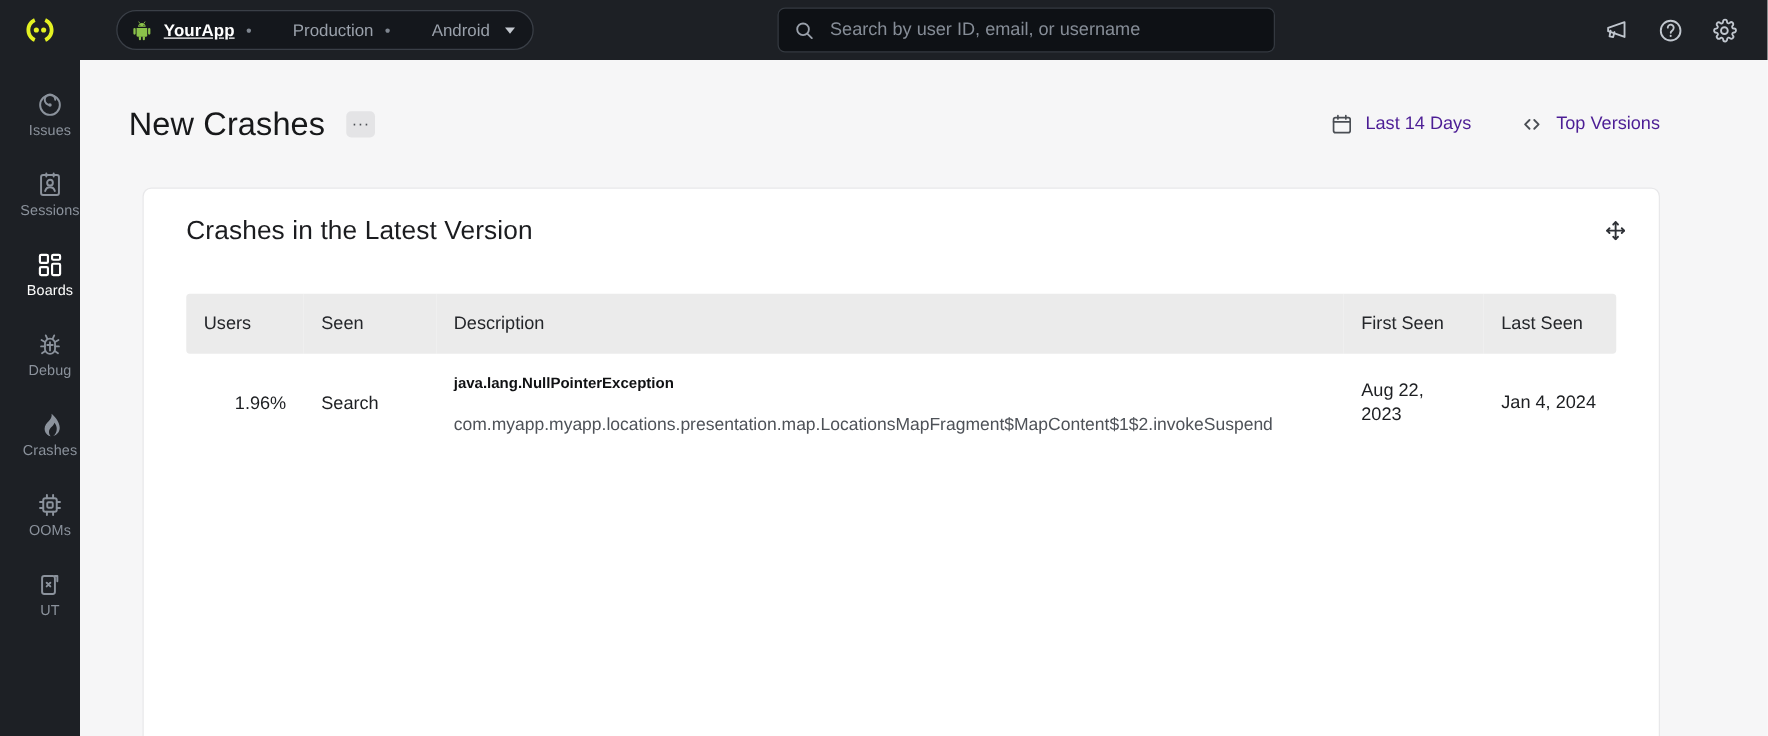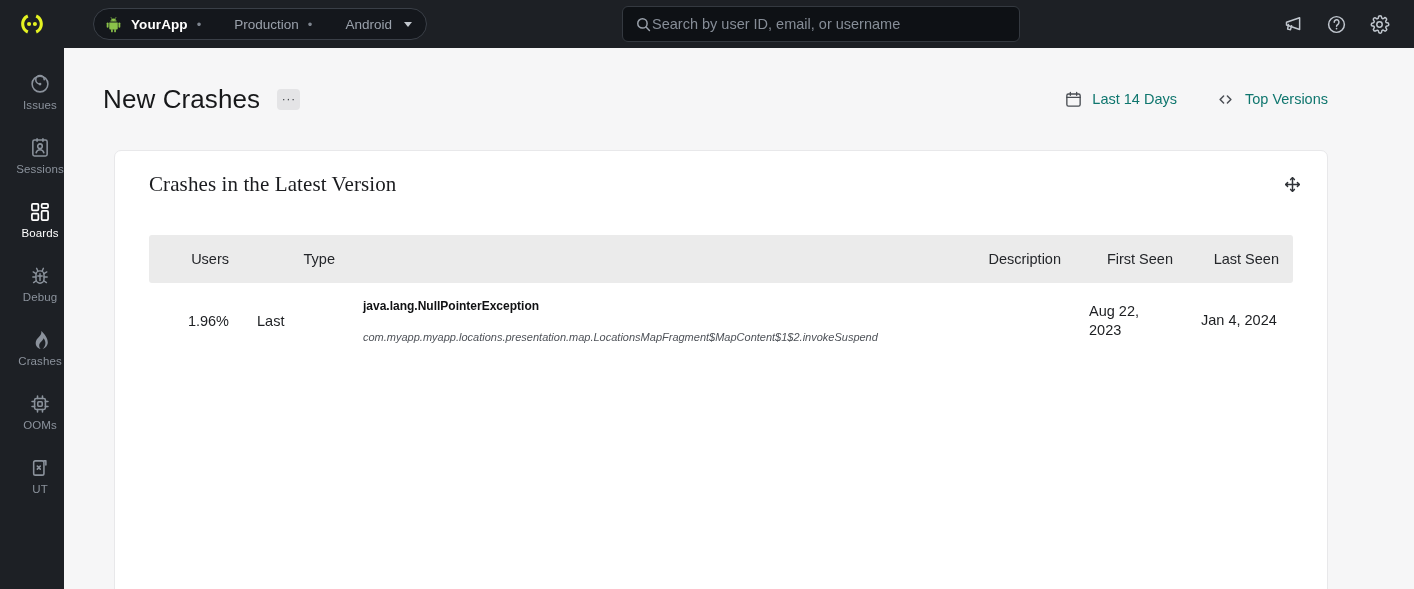--- a/index.html
+++ b/index.html
@@ -31,41 +31,42 @@
     align-items: center;
     gap: 9px;
     height: 32px;
     padding: 0 14px 0 11px;
     border: 1px solid #3a3f47;
     border-radius: 16px;
     background: #14171c;
     margin-left: 29px;
     cursor: pointer;
   }
-  .app-name { color: #ffffff; font-size: 13.5px; font-weight: bold; letter-spacing: .1px; }
+  .app-name { color: #ffffff; font-size: 13.5px; font-weight: bold; letter-spacing: .1px; text-decoration: underline; }
   .app-dot { color: #7e858f; font-size: 13px; }
   .app-env, .app-plat { color: #9aa1ab; font-size: 13.5px; margin-left: 24px; }
   .caret {
     width: 0; height: 0;
     border-left: 4.5px solid transparent;
     border-right: 4.5px solid transparent;
     border-top: 5px solid #c3c8cf;
     margin-left: 3px;
   }
 
   .search-box {
     position: absolute;
     left: 622px; top: 6px;
     width: 398px; height: 36px;
     background: #0e1115;
     border: 1px solid #343940;
     border-radius: 6px;
     display: flex;
     align-items: center;
     padding: 0 12px;
+    gap: 12px;
     cursor: text;
   }
   .search-input {
     flex: 1;
     background: transparent;
     border: none;
     outline: none;
     color: #dfe3e8;
     font-size: 14.5px;
     font-family: "Liberation Sans", sans-serif;
@@ -152,61 +153,60 @@
     font-size: 13px;
     line-height: 6px;
     letter-spacing: .5px;
   }
   .head-spacer { flex: 1; }
   .head-ctrl {
     display: flex;
     align-items: center;
     gap: 9px;
     cursor: pointer;
-    color: #0f766e;
+    color: #4c1d95;
     font-size: 14.5px;
     margin-left: 38px;
   }
 
   
   .card {
     margin: 0 22px 0 50px;
     background: #ffffff;
     border: 1px solid #e8e8ea;
     border-radius: 7px;
     height: 500px;
     overflow: hidden;
   }
   .card-head {
     height: 84px;
     display: flex;
     align-items: center;
     padding: 0 25px 17px 34px;
-    font-family: Liberation Serif, serif;
   }
   .card-title {
     font-size: 21px;
     color: #1b1c1f;
     letter-spacing: .1px;
   }
   .card-title-spacer { flex: 1; }
   .move-handle { cursor: grab; display: flex; }
 
   table.data {
     width: calc(100% - 68px);
     margin: 0 34px;
     border-collapse: collapse;
     table-layout: fixed;
   }
   table.data thead th {
     background: #ebebeb;
     font-size: 14.5px;
     font-weight: normal;
     color: #24262a;
-    text-align: right;
+    text-align: left;
     height: 48px;
     padding: 0 14px;
   }
   table.data thead th:first-child { border-radius: 3px 0 0 3px; }
   table.data thead th:last-child { border-radius: 0 3px 3px 0; }
   th.c-users { width: 94px; text-align: left; padding-left: 21px; }
   th.c-type  { width: 106px; }
   th.c-desc  { width: auto; }
   th.c-first { width: 112px; }
   th.c-last  { width: 106px; }
@@ -221,23 +221,22 @@
   td.desc { padding-left: 14px; }
   .desc-title {
     font-weight: bold;
     color: #101113;
     font-size: 12px;
     margin-bottom: 18px;
     white-space: nowrap;
   }
   .desc-sub {
     color: #4e5258;
-    font-size: 11px;
+    font-size: 14px;
     white-space: nowrap;
-    font-style: italic;
   }
   .date-cell { line-height: 1.32; color: #1d1f22; }
 
   svg { display: block; }
 </style>
 </head>
 <body>
 
 <div class="topbar">
 
@@ -444,30 +443,30 @@
             <path d="M20.6 12l-2.4-2.4M20.6 12l-2.4 2.4"></path>
           </svg>
         </span>
       </div>
     </div>
 
     <table class="data">
       <thead>
         <tr>
           <th class="c-users">Users</th>
-          <th class="c-type">Type</th>
+          <th class="c-type">Seen</th>
           <th class="c-desc">Description</th>
           <th class="c-first">First Seen</th>
           <th class="c-last">Last Seen</th>
         </tr>
       </thead>
       <tbody>
         <tr>
           <td class="users">1.96%</td>
-          <td class="type">Last</td>
+          <td class="type">Search</td>
           <td class="desc">
             <div class="desc-title">java.lang.NullPointerException</div>
             <div class="desc-sub">com.myapp.myapp.locations.presentation.map.LocationsMapFragment$MapContent$1$2.invokeSuspend</div>
           </td>
           <td>
             <div class="date-cell">Aug 22, 2023</div>
           </td>
           <td>
             <div class="date-cell">Jan 4, 2024</div>
           </td>

